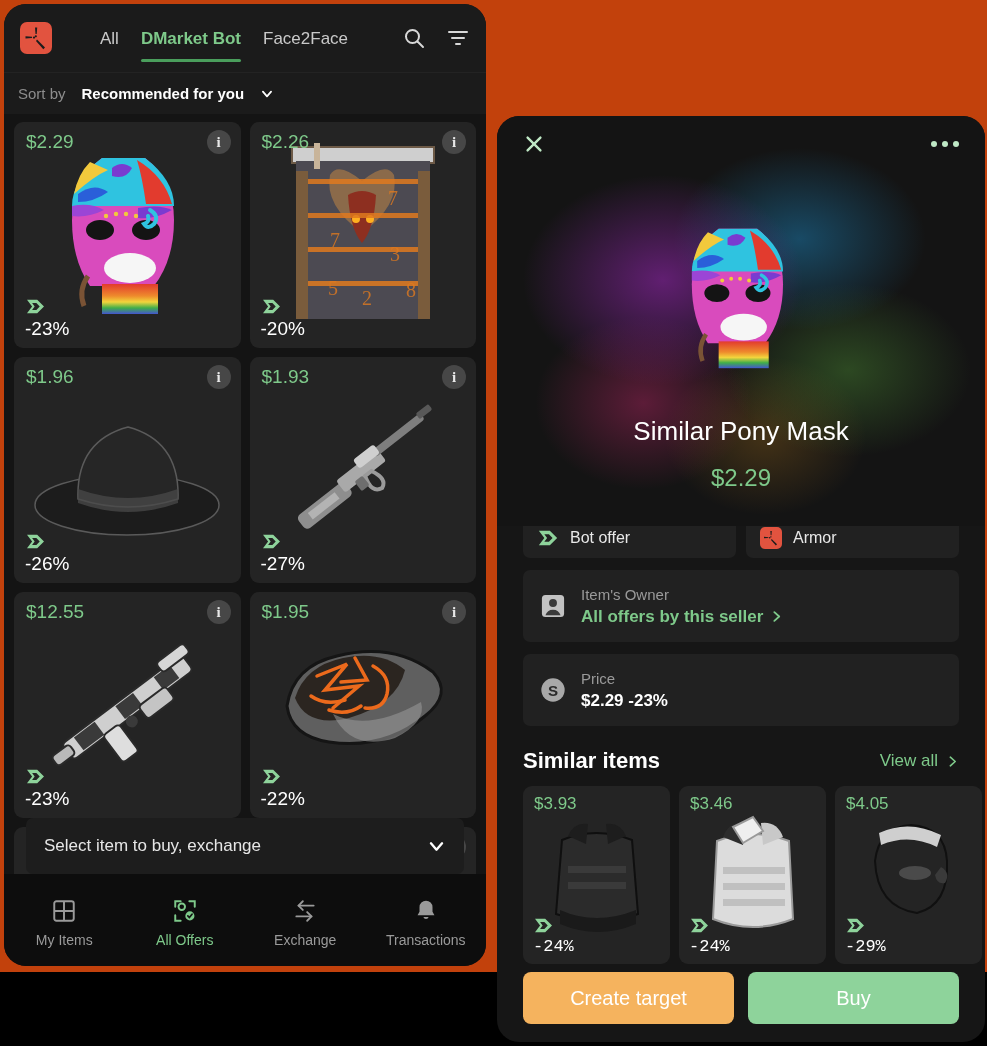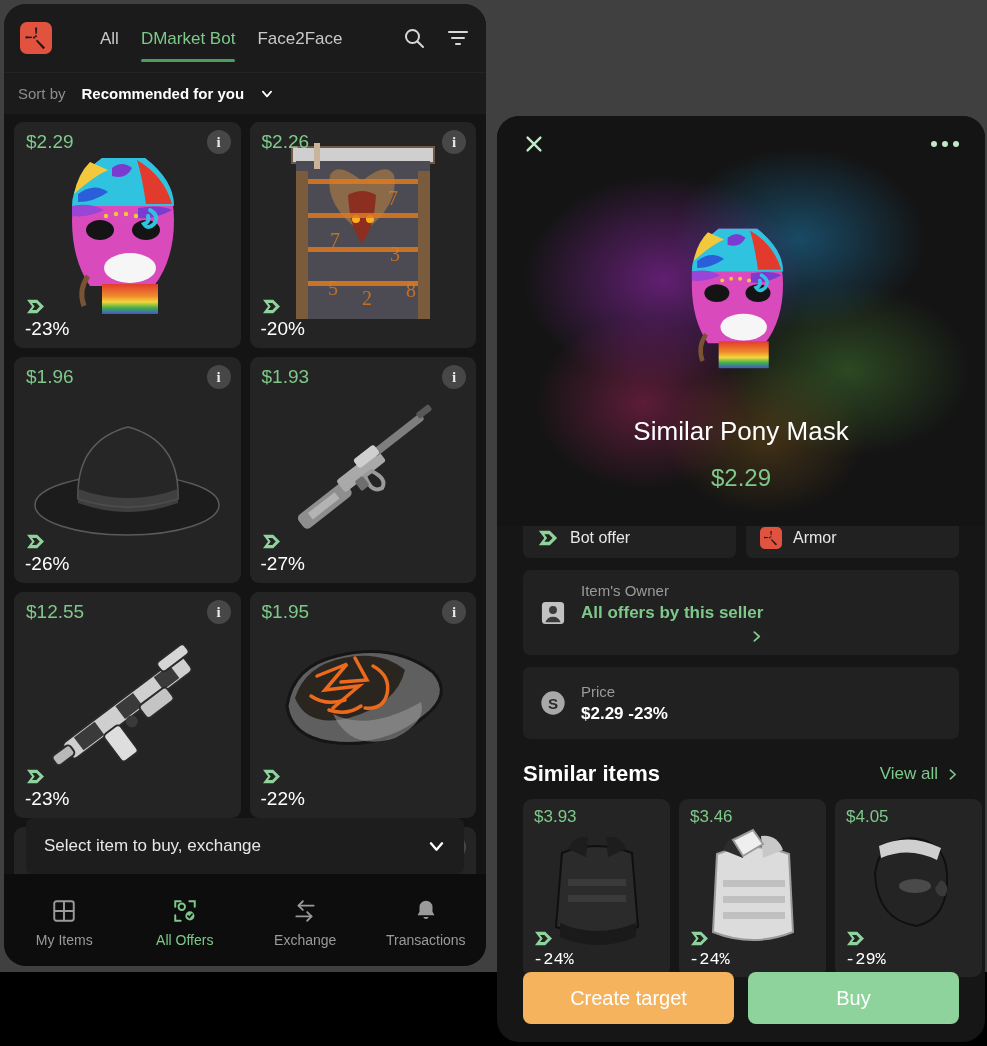--- a/index.html
+++ b/index.html
@@ -2,21 +2,21 @@
 <html><head>
 <meta charset="utf-8">
 <style>
   * { box-sizing: border-box; margin: 0; padding: 0; }
   html, body {
     width: 987px; height: 1046px;
     background: #000000;
     font-family: "Liberation Sans", sans-serif;
     overflow: hidden;
   }
-  .stage { position: relative; width: 987px; height: 972px; background: #404040; }
+  .stage { position: relative; width: 987px; height: 972px; background: #c2410c; }
 
   
   .left-phone {
     position: absolute; left: 4px; top: 4px;
     width: 482px; height: 962px;
     background: #141414;
     border-radius: 22px;
     overflow: hidden;
     display: flex; flex-direction: column;
   }
@@ -33,21 +33,21 @@
     position: relative; flex: 0 0 32px;
   }
   .brand-logo svg { position: absolute; inset: 4px; }
   .tabs { display: flex; align-items: flex-end; gap: 22px; margin-left: 48px; height: 68px; }
   .tab {
     color: #c9c9c9; font-size: 17px; line-height: 1;
     padding-bottom: 0; position: relative;
     height: 68px; display: flex; align-items: center;
     cursor: pointer;
   }
-  .tab.active { color: #7ec98a; }
+  .tab.active { color: #7ec98a; font-weight: bold; }
   .tab.active::after {
     content: ""; position: absolute; left: 0; right: 0; bottom: 10px;
     height: 3px; background: #4a9e5c; border-radius: 2px;
   }
   .hdr-icons { margin-left: auto; display: flex; align-items: center; gap: 20px; }
   .icon-btn { width: 24px; height: 24px; cursor: pointer; display: block; }
 
   .sortbar {
     height: 42px; flex: 0 0 42px;
     background: #1b1b1b;
@@ -181,21 +181,21 @@
   .info-row {
     margin: 12px 26px 0 26px;
     background: #212121; border-radius: 7px;
     display: flex; align-items: center; gap: 14px;
     padding: 12px 16px;
     min-height: 72px;
   }
   .info-ico { width: 28px; height: 28px; flex: 0 0 28px; }
   .info-ttl { color: #9a9a9a; font-size: 15px; }
   .info-val { color: #ffffff; font-size: 17px; font-weight: bold; margin-top: 4px; }
-  .info-link { color: #7ec98a; font-size: 17px; font-weight: bold; margin-top: 4px; display: flex; align-items: flex-end; gap: 7px; cursor: pointer; flex-direction: column; }
+  .info-link { color: #7ec98a; font-size: 17px; font-weight: bold; margin-top: 4px; display: flex; align-items: center; gap: 7px; cursor: pointer; }
   .chev-right { width: 13px; height: 13px; }
 
   .similar-head {
     display: flex; align-items: center; justify-content: space-between;
     padding: 22px 26px 12px 26px;
   }
   .similar-title { color: #ffffff; font-size: 22px; font-weight: bold; }
   .view-all { color: #7ec98a; font-size: 17px; display: flex; align-items: center; gap: 8px; cursor: pointer; }
   .sim-strip { display: flex; gap: 9px; padding-left: 26px; overflow: hidden; }
   .sim-card {

